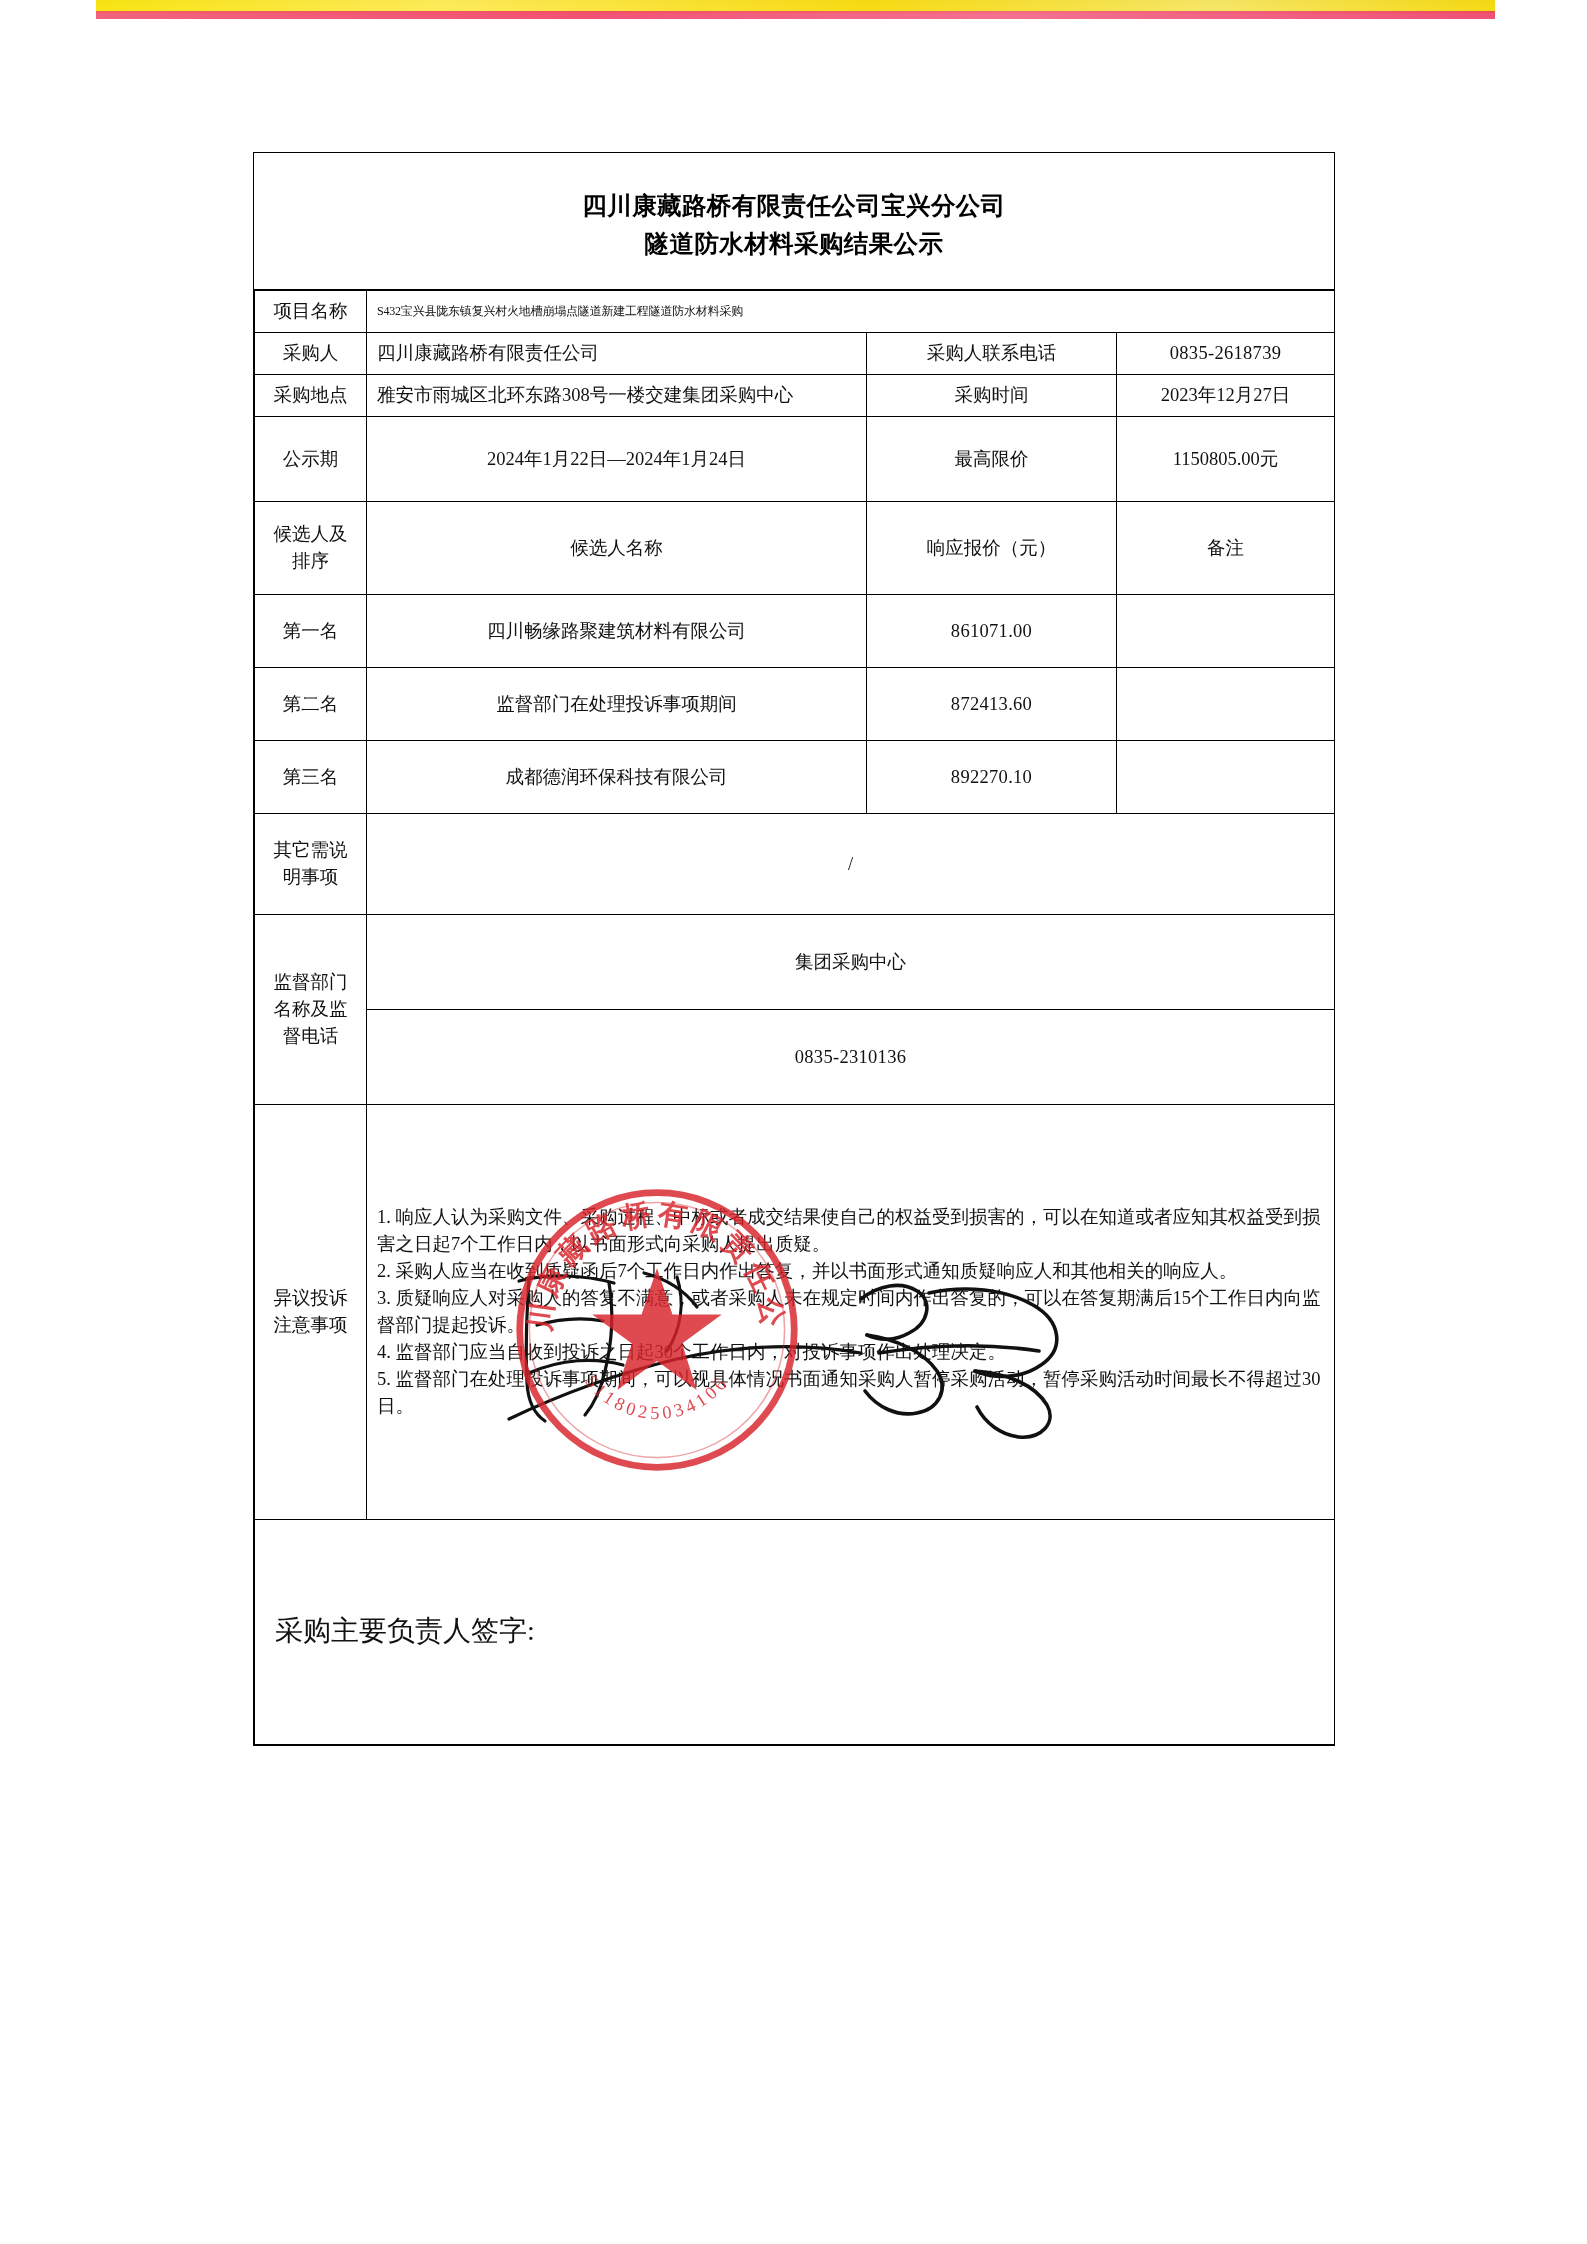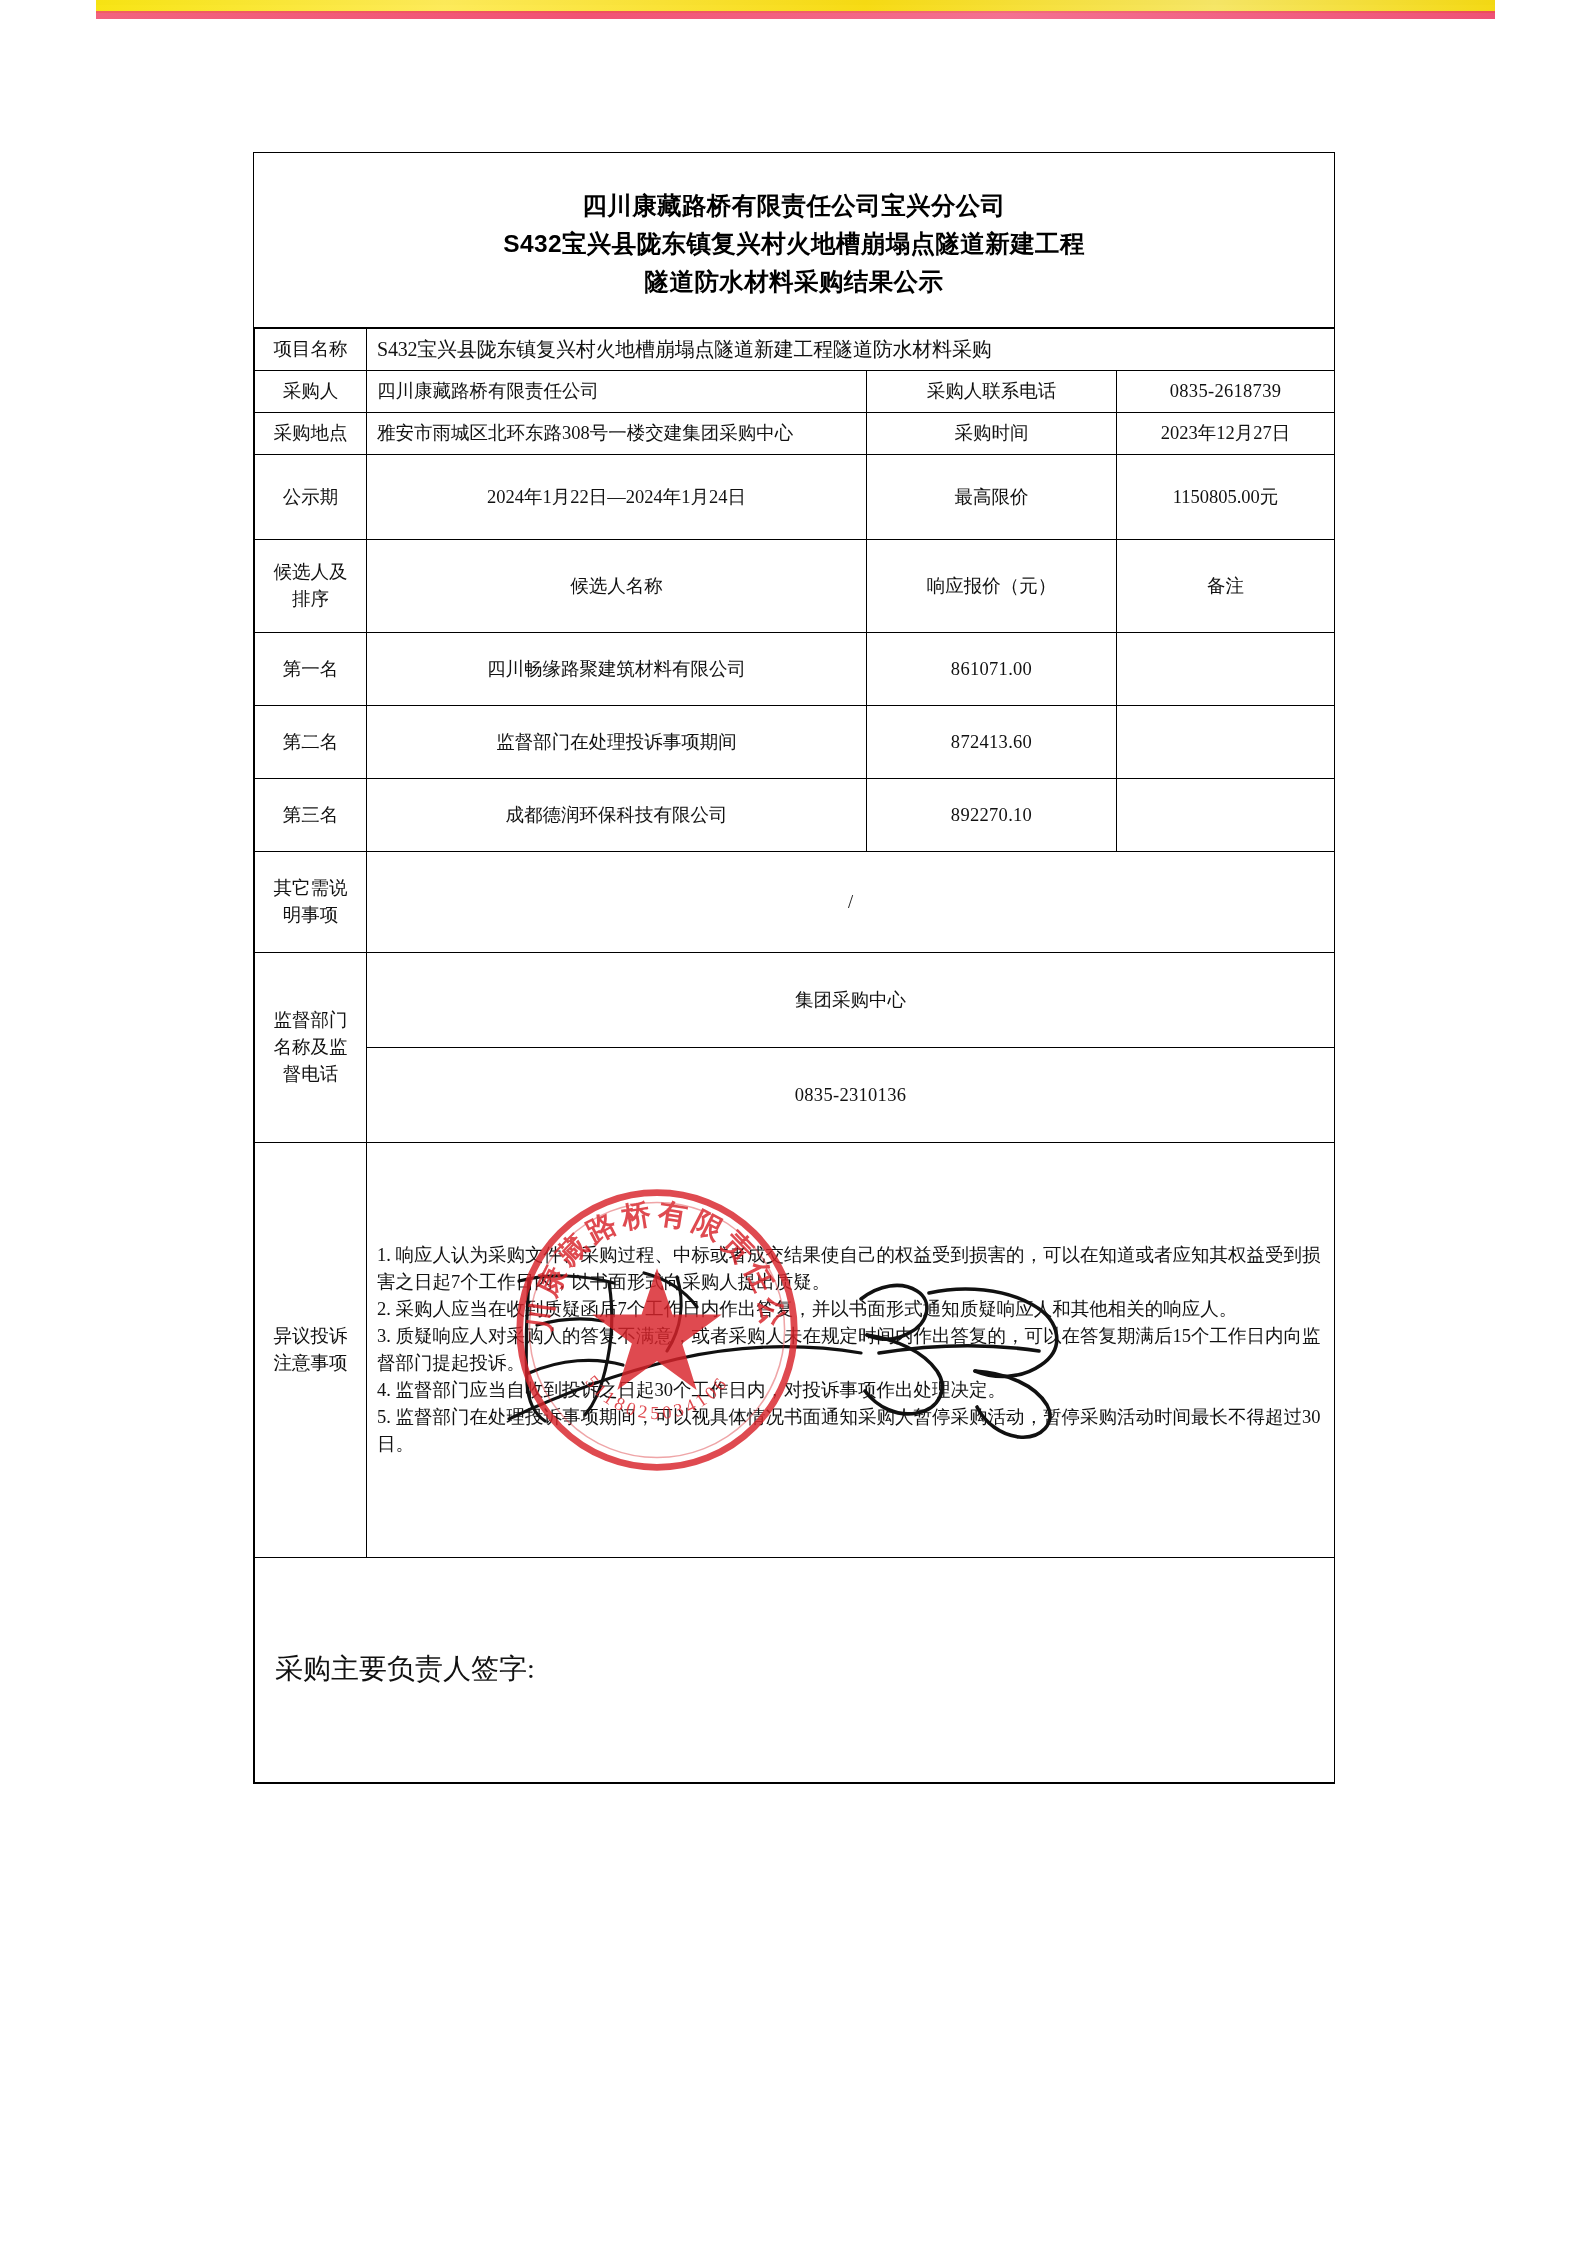--- a/index.html
+++ b/index.html
@@ -180,36 +180,35 @@
     <div class="band-yellow"></div>
     <div class="band-pink"></div>
     <div class="corner-l"></div>
     <div class="corner-r"></div>
   </div>
 
   <div class="doc">
 
     <div class="title-block">
       <div class="title-line">四川康藏路桥有限责任公司宝兴分公司</div>
-      <div class="title-line">S432宝兴县陇东镇复兴村火地槽崩塌点隧道新建工程</div>
       <div class="title-line">隧道防水材料采购结果公示</div>
     </div>
 
     <table class="grid">
       <colgroup>
         <col style="width:112px">
         <col style="width:500px">
         <col style="width:250px">
         <col style="width:218px">
       </colgroup>
 
       <tbody>
           <tr>
         <td class="label">项目名称</td>
-        <td class="left nowrap-narrow" colspan="3" style="font-size:20px">S432宝兴县陇东镇复兴村火地槽崩塌点隧道新建工程隧道防水材料采购</td>
+        <td class="left nowrap-narrow" colspan="3" style="font-size:12px">S432宝兴县陇东镇复兴村火地槽崩塌点隧道新建工程隧道防水材料采购</td>
       </tr>
 
       <tr>
         <td class="label">采购人</td>
         <td class="left">四川康藏路桥有限责任公司</td>
         <td class="center">采购人联系电话</td>
         <td class="center mono-num">0835-2618739</td>
       </tr>
 
       <tr>

